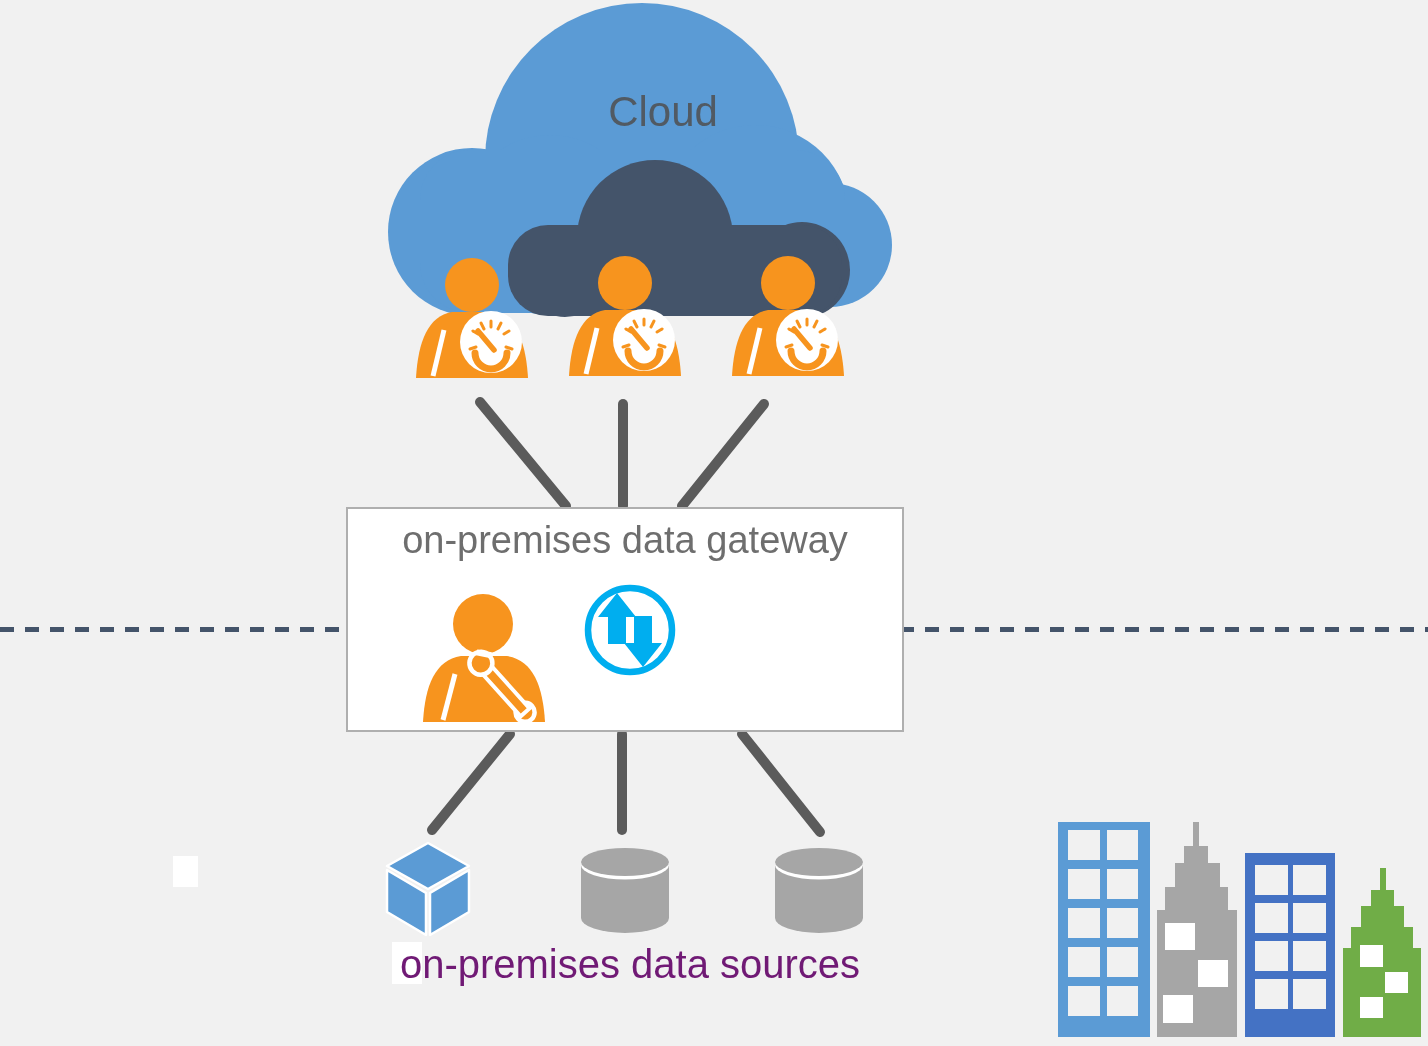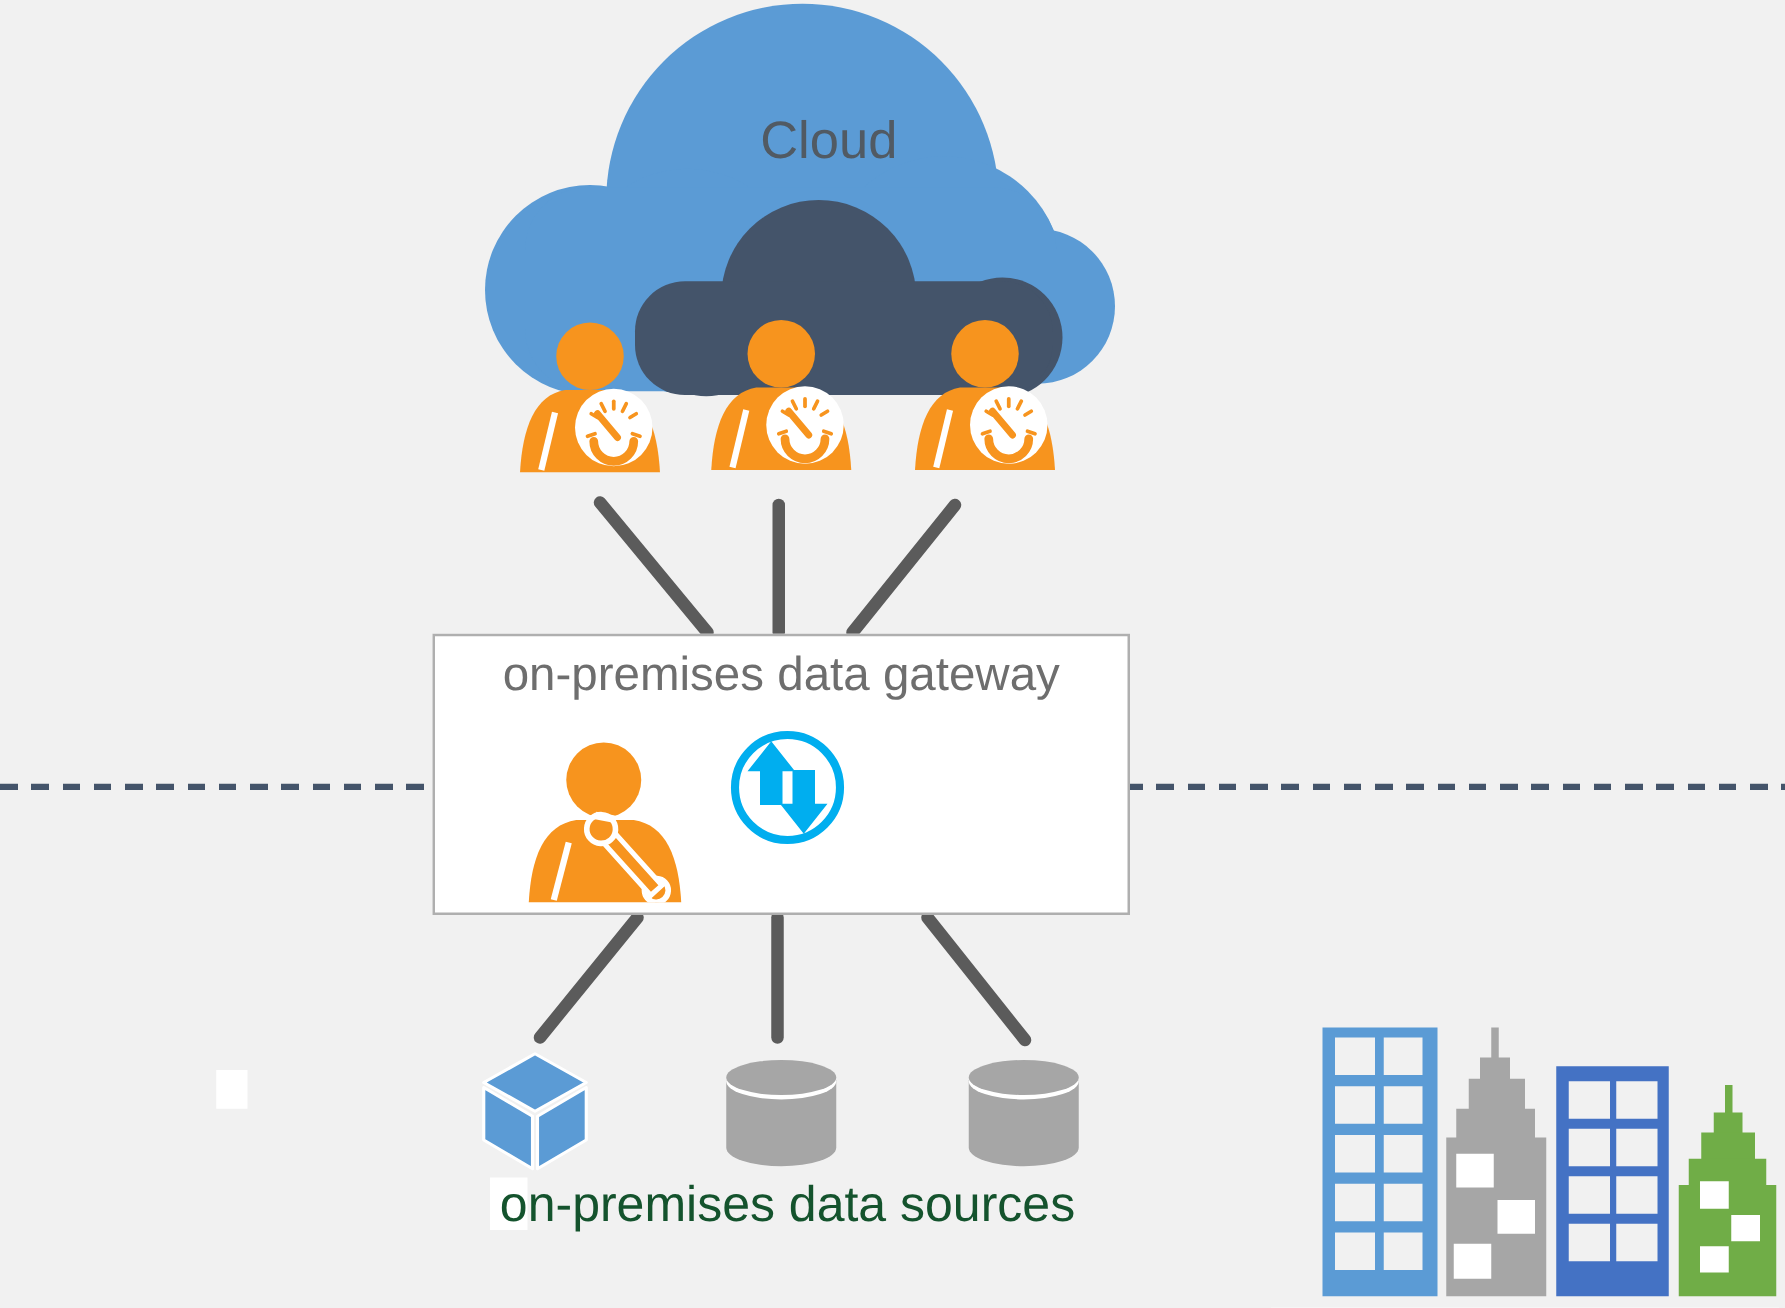--- a/index.html
+++ b/index.html
@@ -21,21 +21,21 @@
   .gateway-box{
     position:absolute;left:346px;top:507px;width:558px;height:225px;z-index:2;
     background:#FFFFFF;border:2px solid #AFAFAF;box-sizing:border-box;
   }
   .gateway-title{
     position:absolute;left:0;right:0;top:10px;
     text-align:center;font-size:38px;color:#6E6E6E;
   }
   .sources-label{
     position:absolute;left:330px;top:942px;width:600px;z-index:2;
-    text-align:center;font-size:40px;color:#14532d;
+    text-align:center;font-size:40px;color:#701a75;
   }
   .artifact{position:absolute;background:#FFFFFF;z-index:1;}
   svg{display:block;}
   .z1{z-index:1;} .z2{z-index:2;}
 </style>
 </head>
 <body>
 
 <div class="canvas">
 

